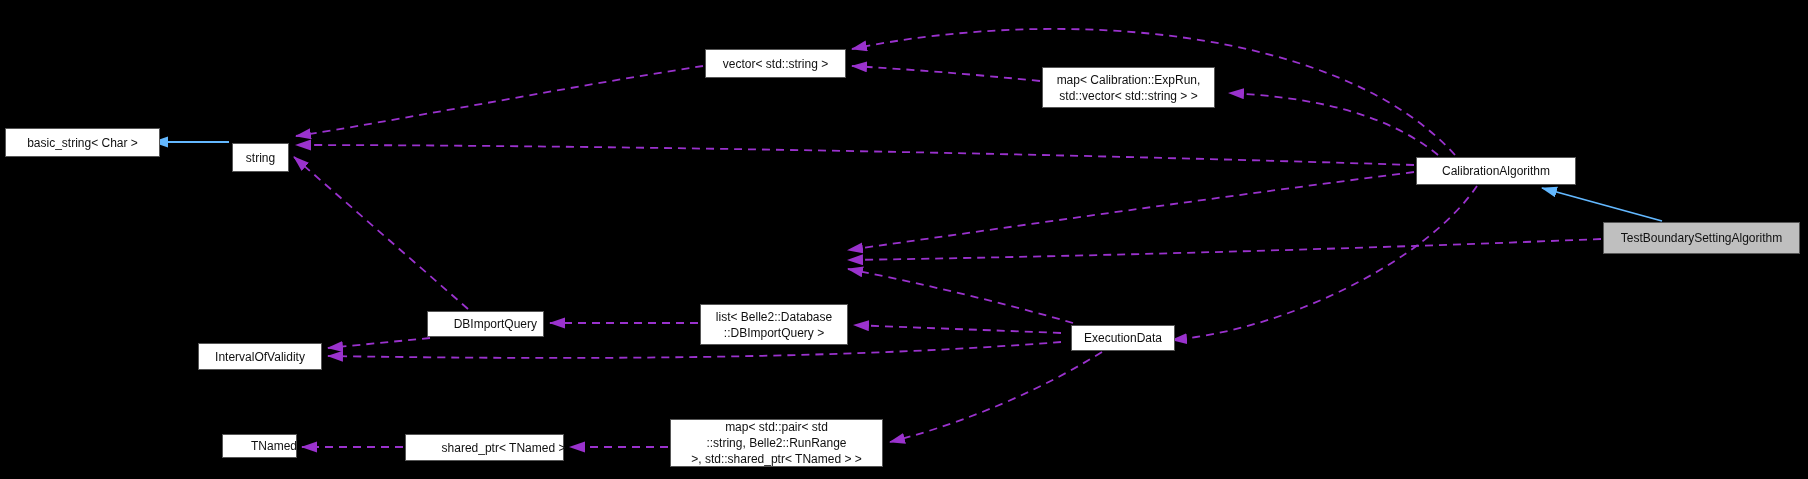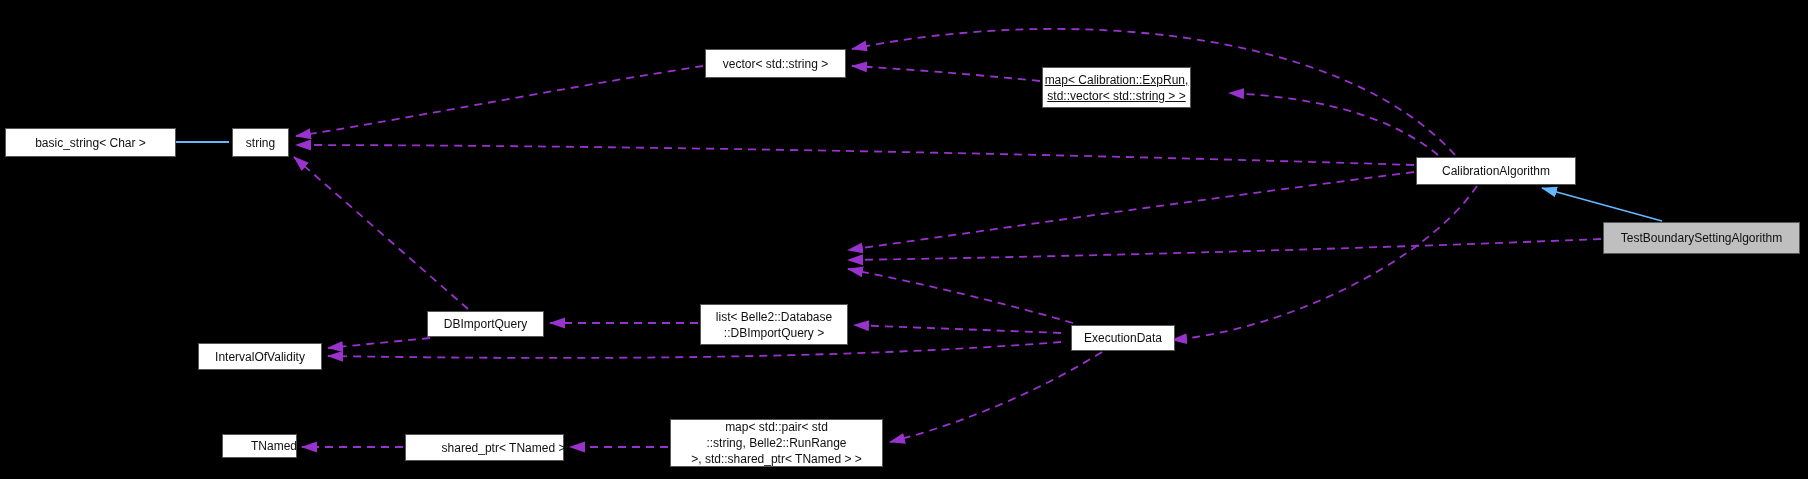--- a/index.html
+++ b/index.html
@@ -60,47 +60,47 @@
     <path class="edge-usage" d="M 1477,186 C 1425,262 1285,330 1172,340" marker-end="url(#ah-purple)"></path>
     <path class="edge-usage" d="M 1061,333 C 990,330 920,328 854,325" marker-end="url(#ah-purple)"></path>
     <path class="edge-usage" d="M 698,323 L 550,323" marker-end="url(#ah-purple)"></path>
     <path class="edge-usage" d="M 1061,342 C 820,361 520,359 328,356" marker-end="url(#ah-purple)"></path>
     <path class="edge-usage" d="M 430,338 L 328,348" marker-end="url(#ah-purple)"></path>
     <path class="edge-usage" d="M 1102,352 C 1025,400 945,428 890,442" marker-end="url(#ah-purple)"></path>
     <path class="edge-usage" d="M 668,447 L 570,447" marker-end="url(#ah-purple)"></path>
     <path class="edge-usage" d="M 403,447 L 302,447" marker-end="url(#ah-purple)"></path>
   </svg>
 
-  <div class="node" style="left:5px;top:128px;width:171px;height:29px;">
+  <div class="node" style="left:5px;top:128px;width:155px;height:29px;">
     <div>basic_string&lt; Char &gt;</div>
   </div>
 
-  <div class="node" style="left:232px;top:128px;width:57px;height:29px;">
+  <div class="node" style="left:232px;top:143px;width:57px;height:29px;">
     <div>string</div>
   </div>
 
   <div class="node" style="left:705px;top:49px;width:141px;height:29px;">
     <div>vector&lt; std::string &gt;</div>
   </div>
 
-  <div class="node" style="left:1042px;top:67px;width:149px;height:41px;text-decoration:underline;">
+  <div class="node" style="left:1042px;top:67px;width:173px;height:41px;">
     <div>map&lt; Calibration::ExpRun,</div>
     <div>std::vector&lt; std::string &gt; &gt;</div>
   </div>
 
   <div class="node" style="left:1416px;top:157px;width:160px;height:28px;">
     <div>CalibrationAlgorithm</div>
   </div>
 
   <div class="node selected" style="left:1603px;top:222px;width:197px;height:32px;">
     <div>TestBoundarySettingAlgorithm</div>
   </div>
 
 
-  <div class="node" style="left:427px;top:311px;width:117px;height:26px;">
+  <div class="node" style="left:427px;top:311px;width:117px;height:26px;align-items:flex-end;">
     <div>DBImportQuery</div>
   </div>
 
   <div class="node" style="left:700px;top:304px;width:148px;height:41px;">
     <div>list&lt; Belle2::Database</div>
     <div>::DBImportQuery &gt;</div>
   </div>
 
   <div class="node" style="left:1063px;top:325px;width:104px;height:26px;margin-left:8px;">
     <div>ExecutionData</div>

